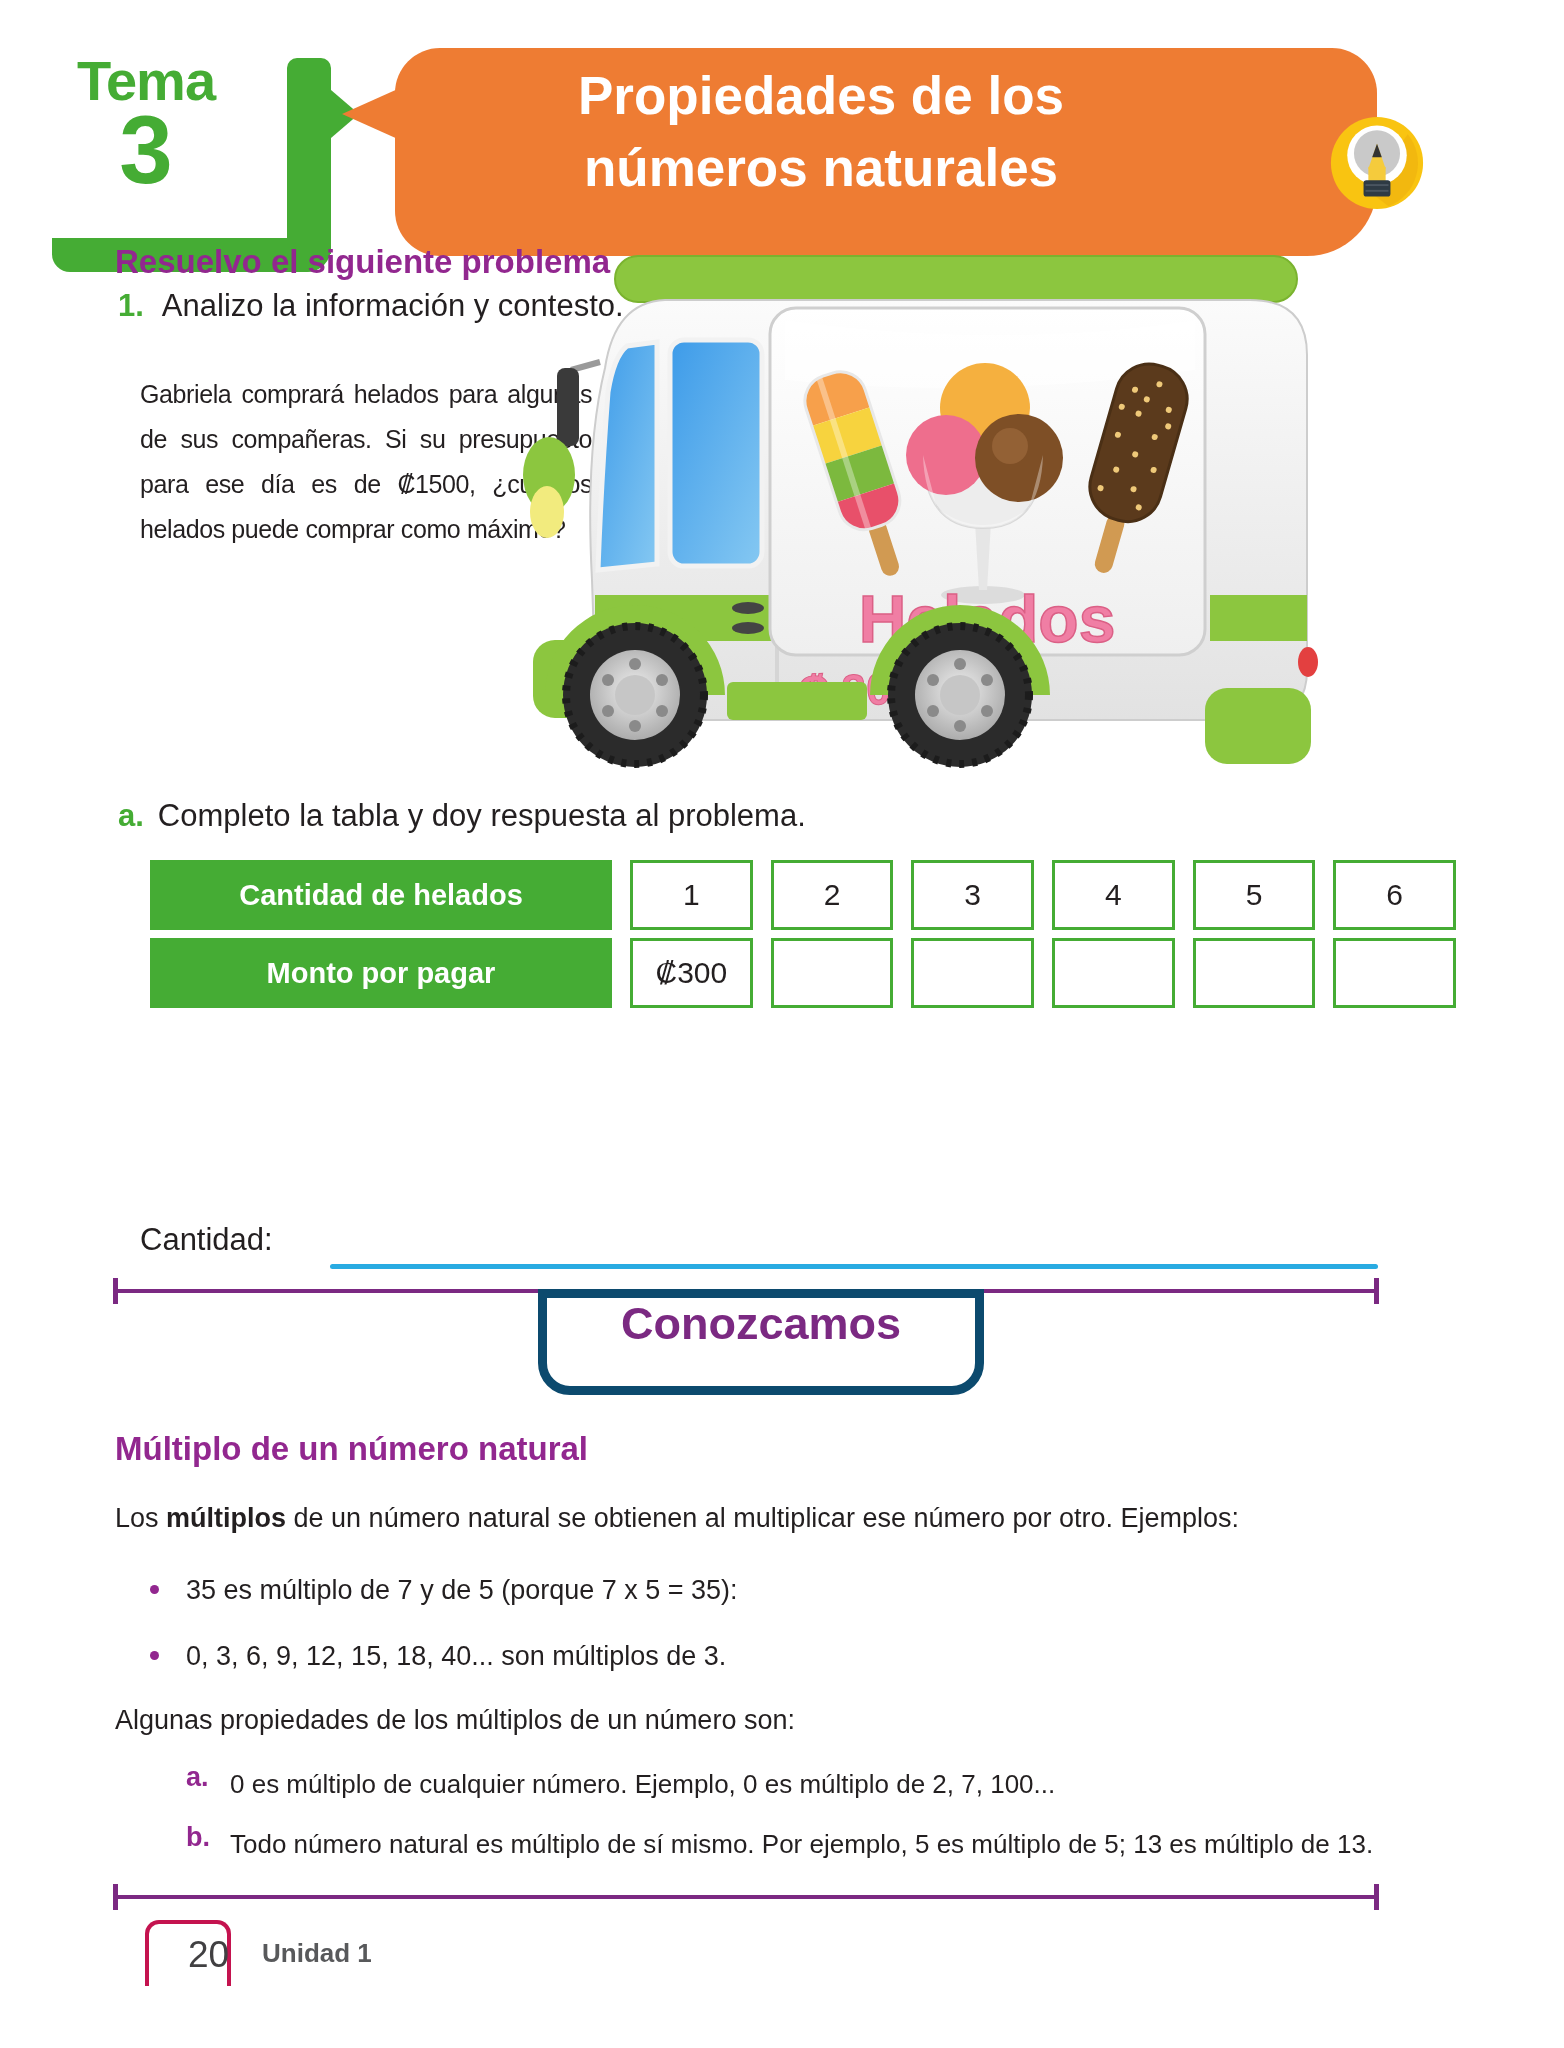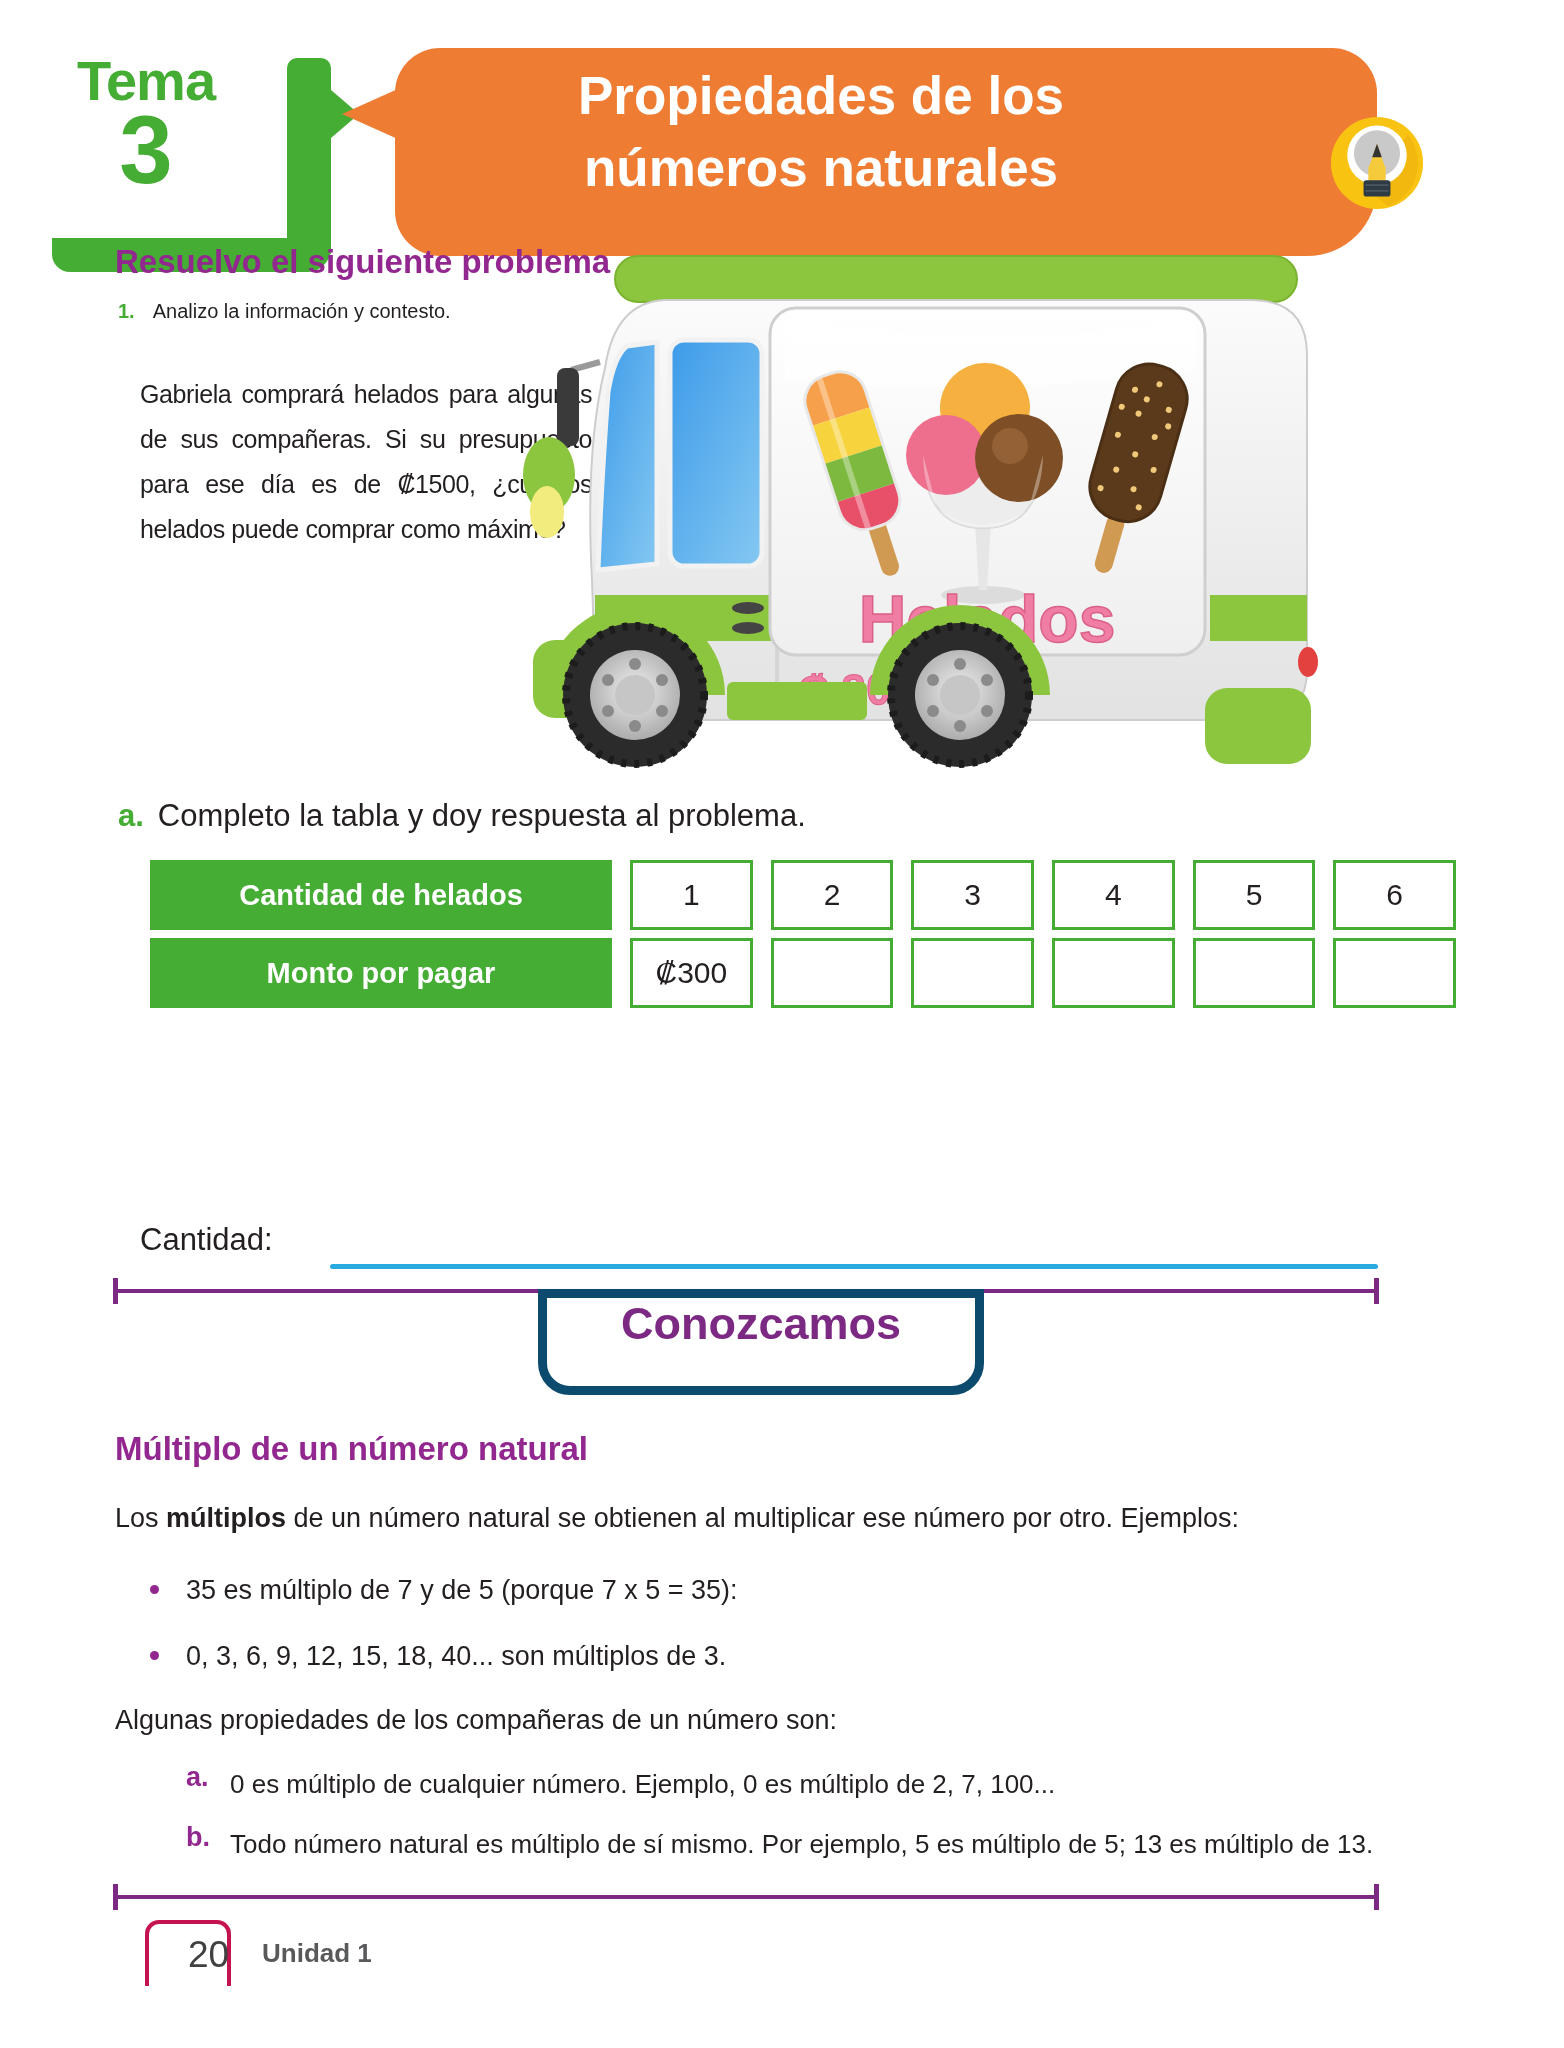--- a/index.html
+++ b/index.html
@@ -19,21 +19,21 @@
   .banner-tail{position:absolute;left:342px;top:88px;width:0;height:0;
     border-top:26px solid transparent;border-bottom:26px solid transparent;border-right:58px solid #EE7C33;}
   .banner{position:absolute;left:395px;top:48px;width:982px;height:208px;background:#EE7C33;
     border-radius:45px 45px 70px 45px;}
   .banner-title{position:absolute;left:395px;top:60px;width:852px;text-align:center;
     font-size:53px;font-weight:bold;color:#ffffff;line-height:72px;}
   .bulb-badge{position:absolute;}
 
   
   .h-purple{position:absolute;font-size:33px;font-weight:bold;color:#92278F;}
-  .num-item{position:absolute;left:118px;top:300px;font-size:20px;}
+  .num-item{position:absolute;left:118px;top:288px;font-size:31px;}
   .num-item .n{color:#45AC34;font-weight:bold;margin-right:18px;}
   .problem-par{position:absolute;left:140px;top:372px;width:452px;font-size:25px;line-height:45px;
     text-align:justify;letter-spacing:-0.4px;}
 
   
   .task-a{position:absolute;left:118px;top:798px;font-size:31px;}
   .task-a .n{color:#45AC34;font-weight:bold;margin-right:14px;}
 
   
   .tbl{position:absolute;left:150px;top:860px;width:1306px;display:grid;
@@ -288,21 +288,21 @@
   <div class="body-line" style="left:115px;top:1496px;width:1345px">
     <span>Los </span><span class="bold">múltiplos</span><span> de un número natural se obtienen al multiplicar ese número por otro. Ejemplos:</span>
   </div>
 
   <div class="bullet-dot" style="left:150px;top:1585px"></div>
   <div class="body-line" style="left:186px;top:1568px;width:1270px">35 es múltiplo de 7 y de 5 (porque 7 x 5 = 35):</div>
 
   <div class="bullet-dot" style="left:150px;top:1651px"></div>
   <div class="body-line" style="left:186px;top:1634px;width:1270px">0, 3, 6, 9, 12, 15, 18, 40... son múltiplos de 3.</div>
 
-  <div class="body-line" style="left:115px;top:1698px;width:1345px">Algunas propiedades de los compañeras de un número son:</div>
+  <div class="body-line" style="left:115px;top:1698px;width:1345px">Algunas propiedades de los múltiplos de un número son:</div>
 
   <div class="prop-letter" style="left:186px;top:1762px">a.</div>
   <div class="prop-text" style="left:230px;top:1762px;width:1228px">0 es múltiplo de cualquier número. Ejemplo, 0 es múltiplo de 2, 7, 100...</div>
 
   <div class="prop-letter" style="left:186px;top:1822px">b.</div>
   <div class="prop-text" style="left:230px;top:1822px;width:1228px">Todo número natural es múltiplo de sí mismo. Por ejemplo, 5 es múltiplo de 5; 13 es múltiplo de 13.</div>
 
   <div class="rule" style="left:115px;top:1895px;width:1263px"></div>
   <div class="tick" style="left:113px;top:1884px"></div>
   <div class="tick" style="left:1374px;top:1884px"></div>

